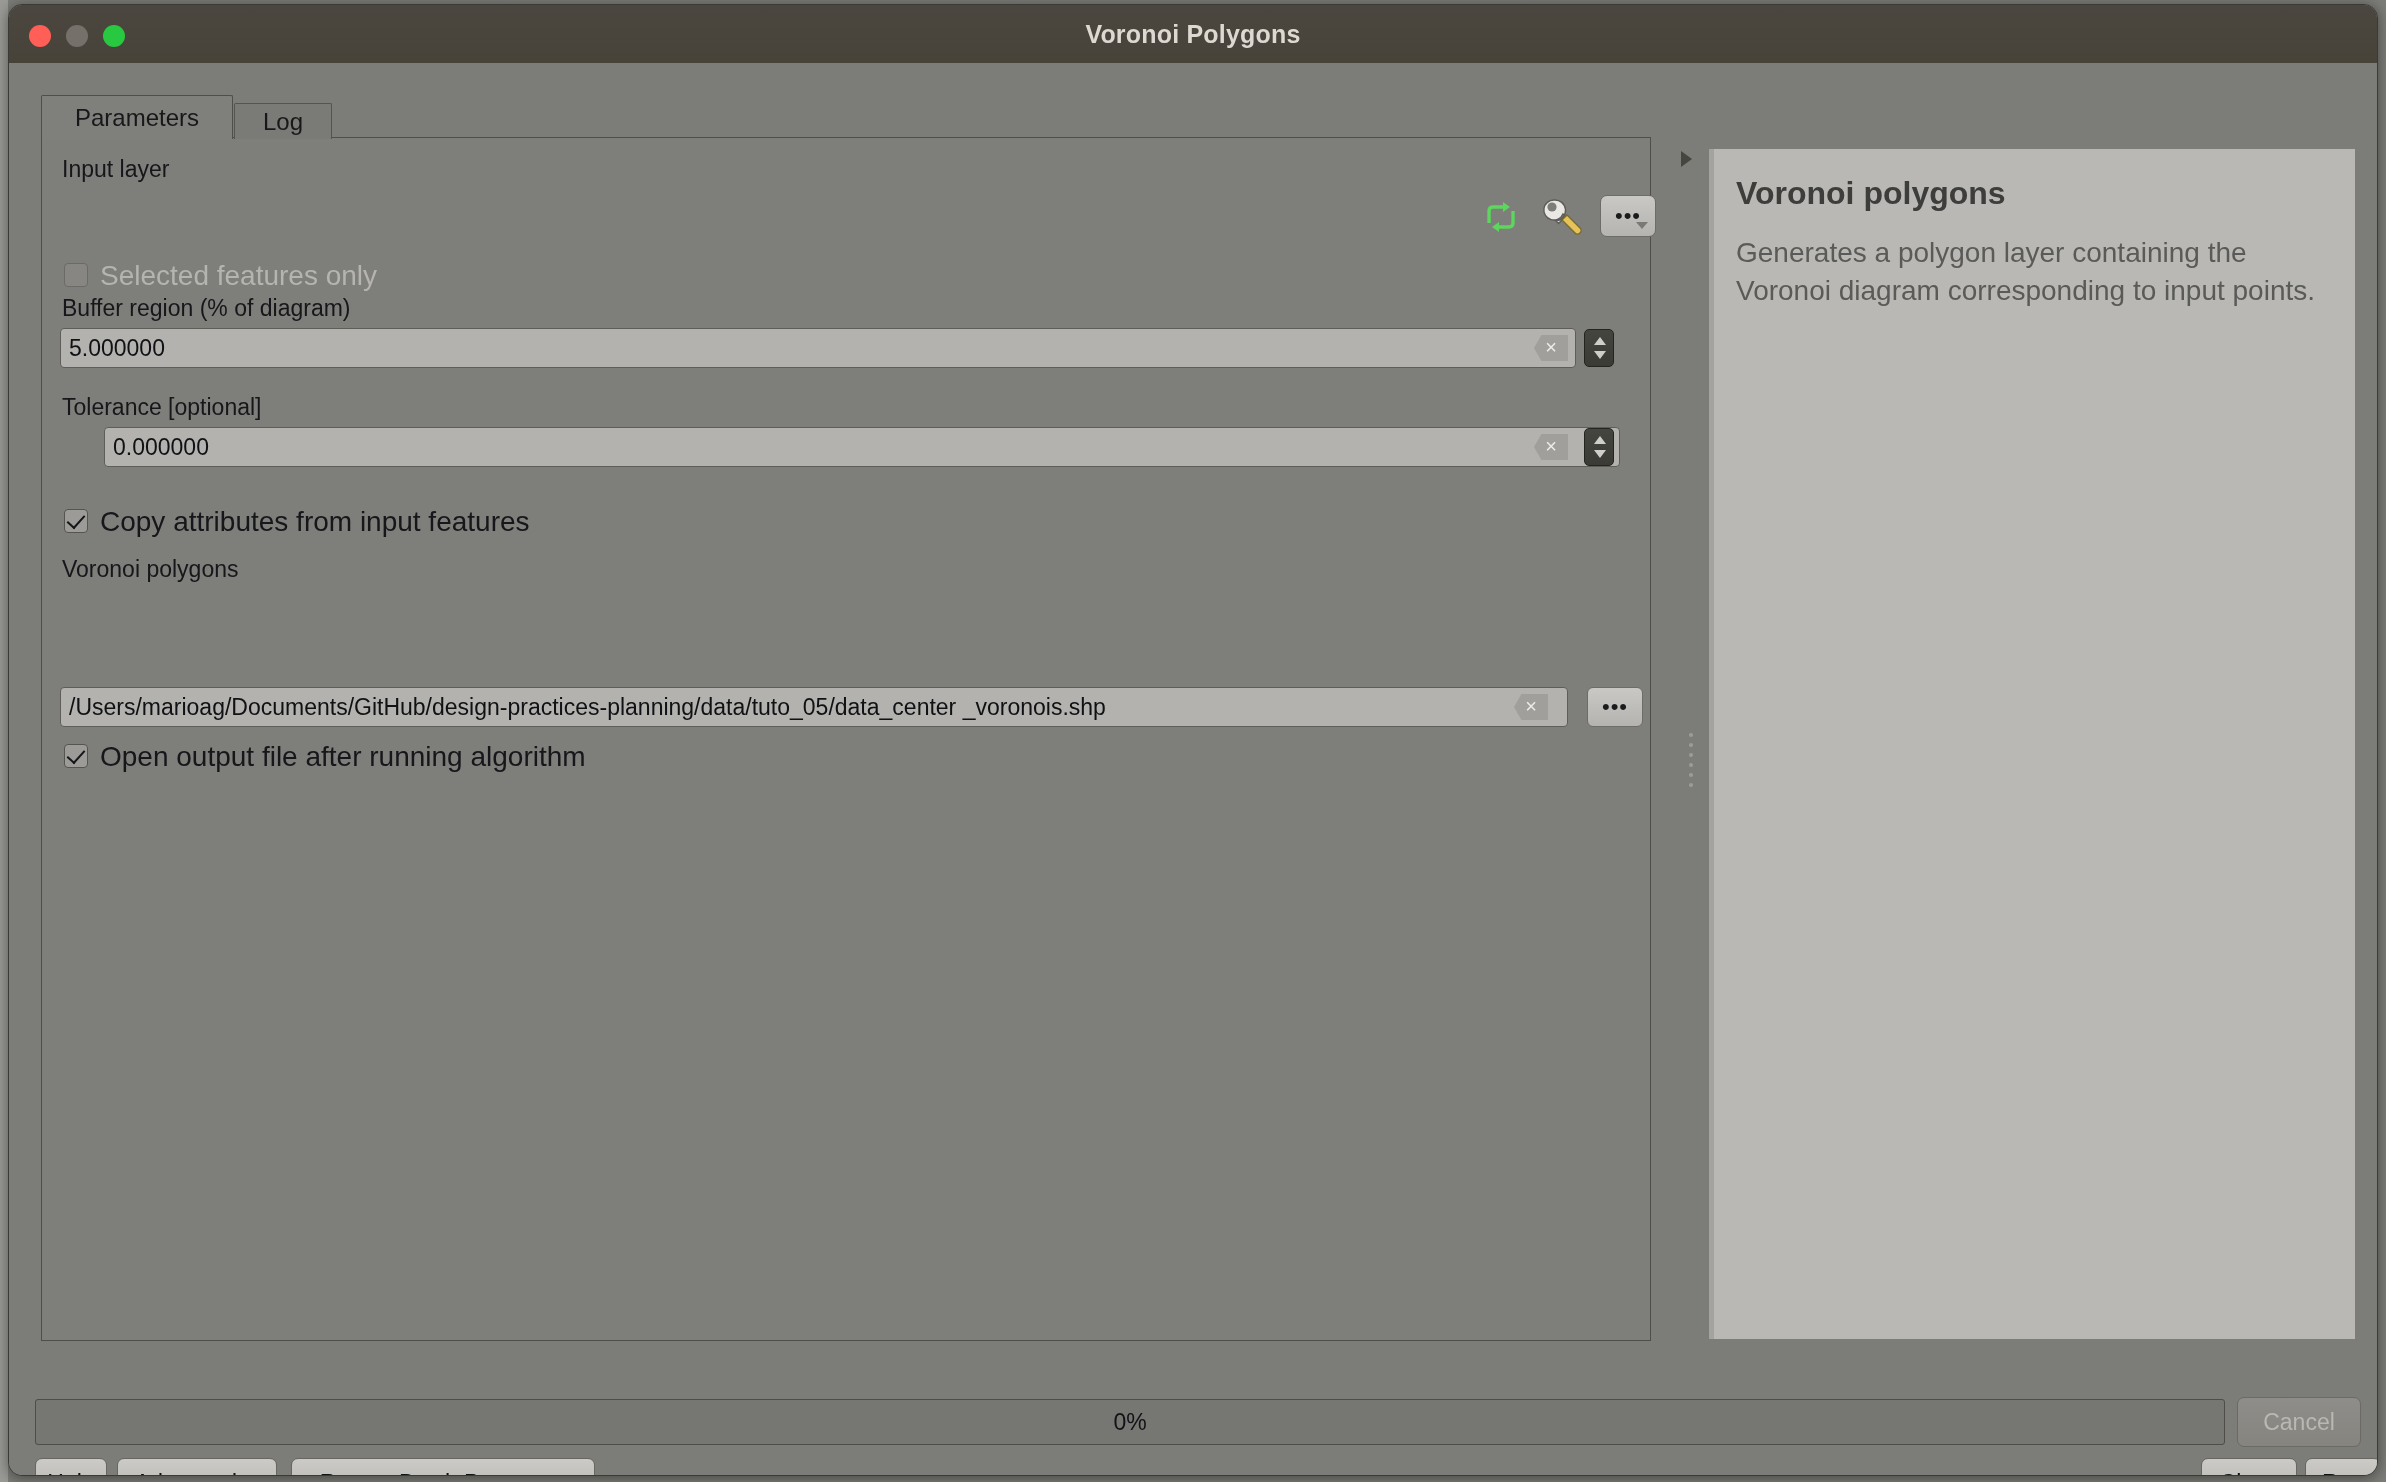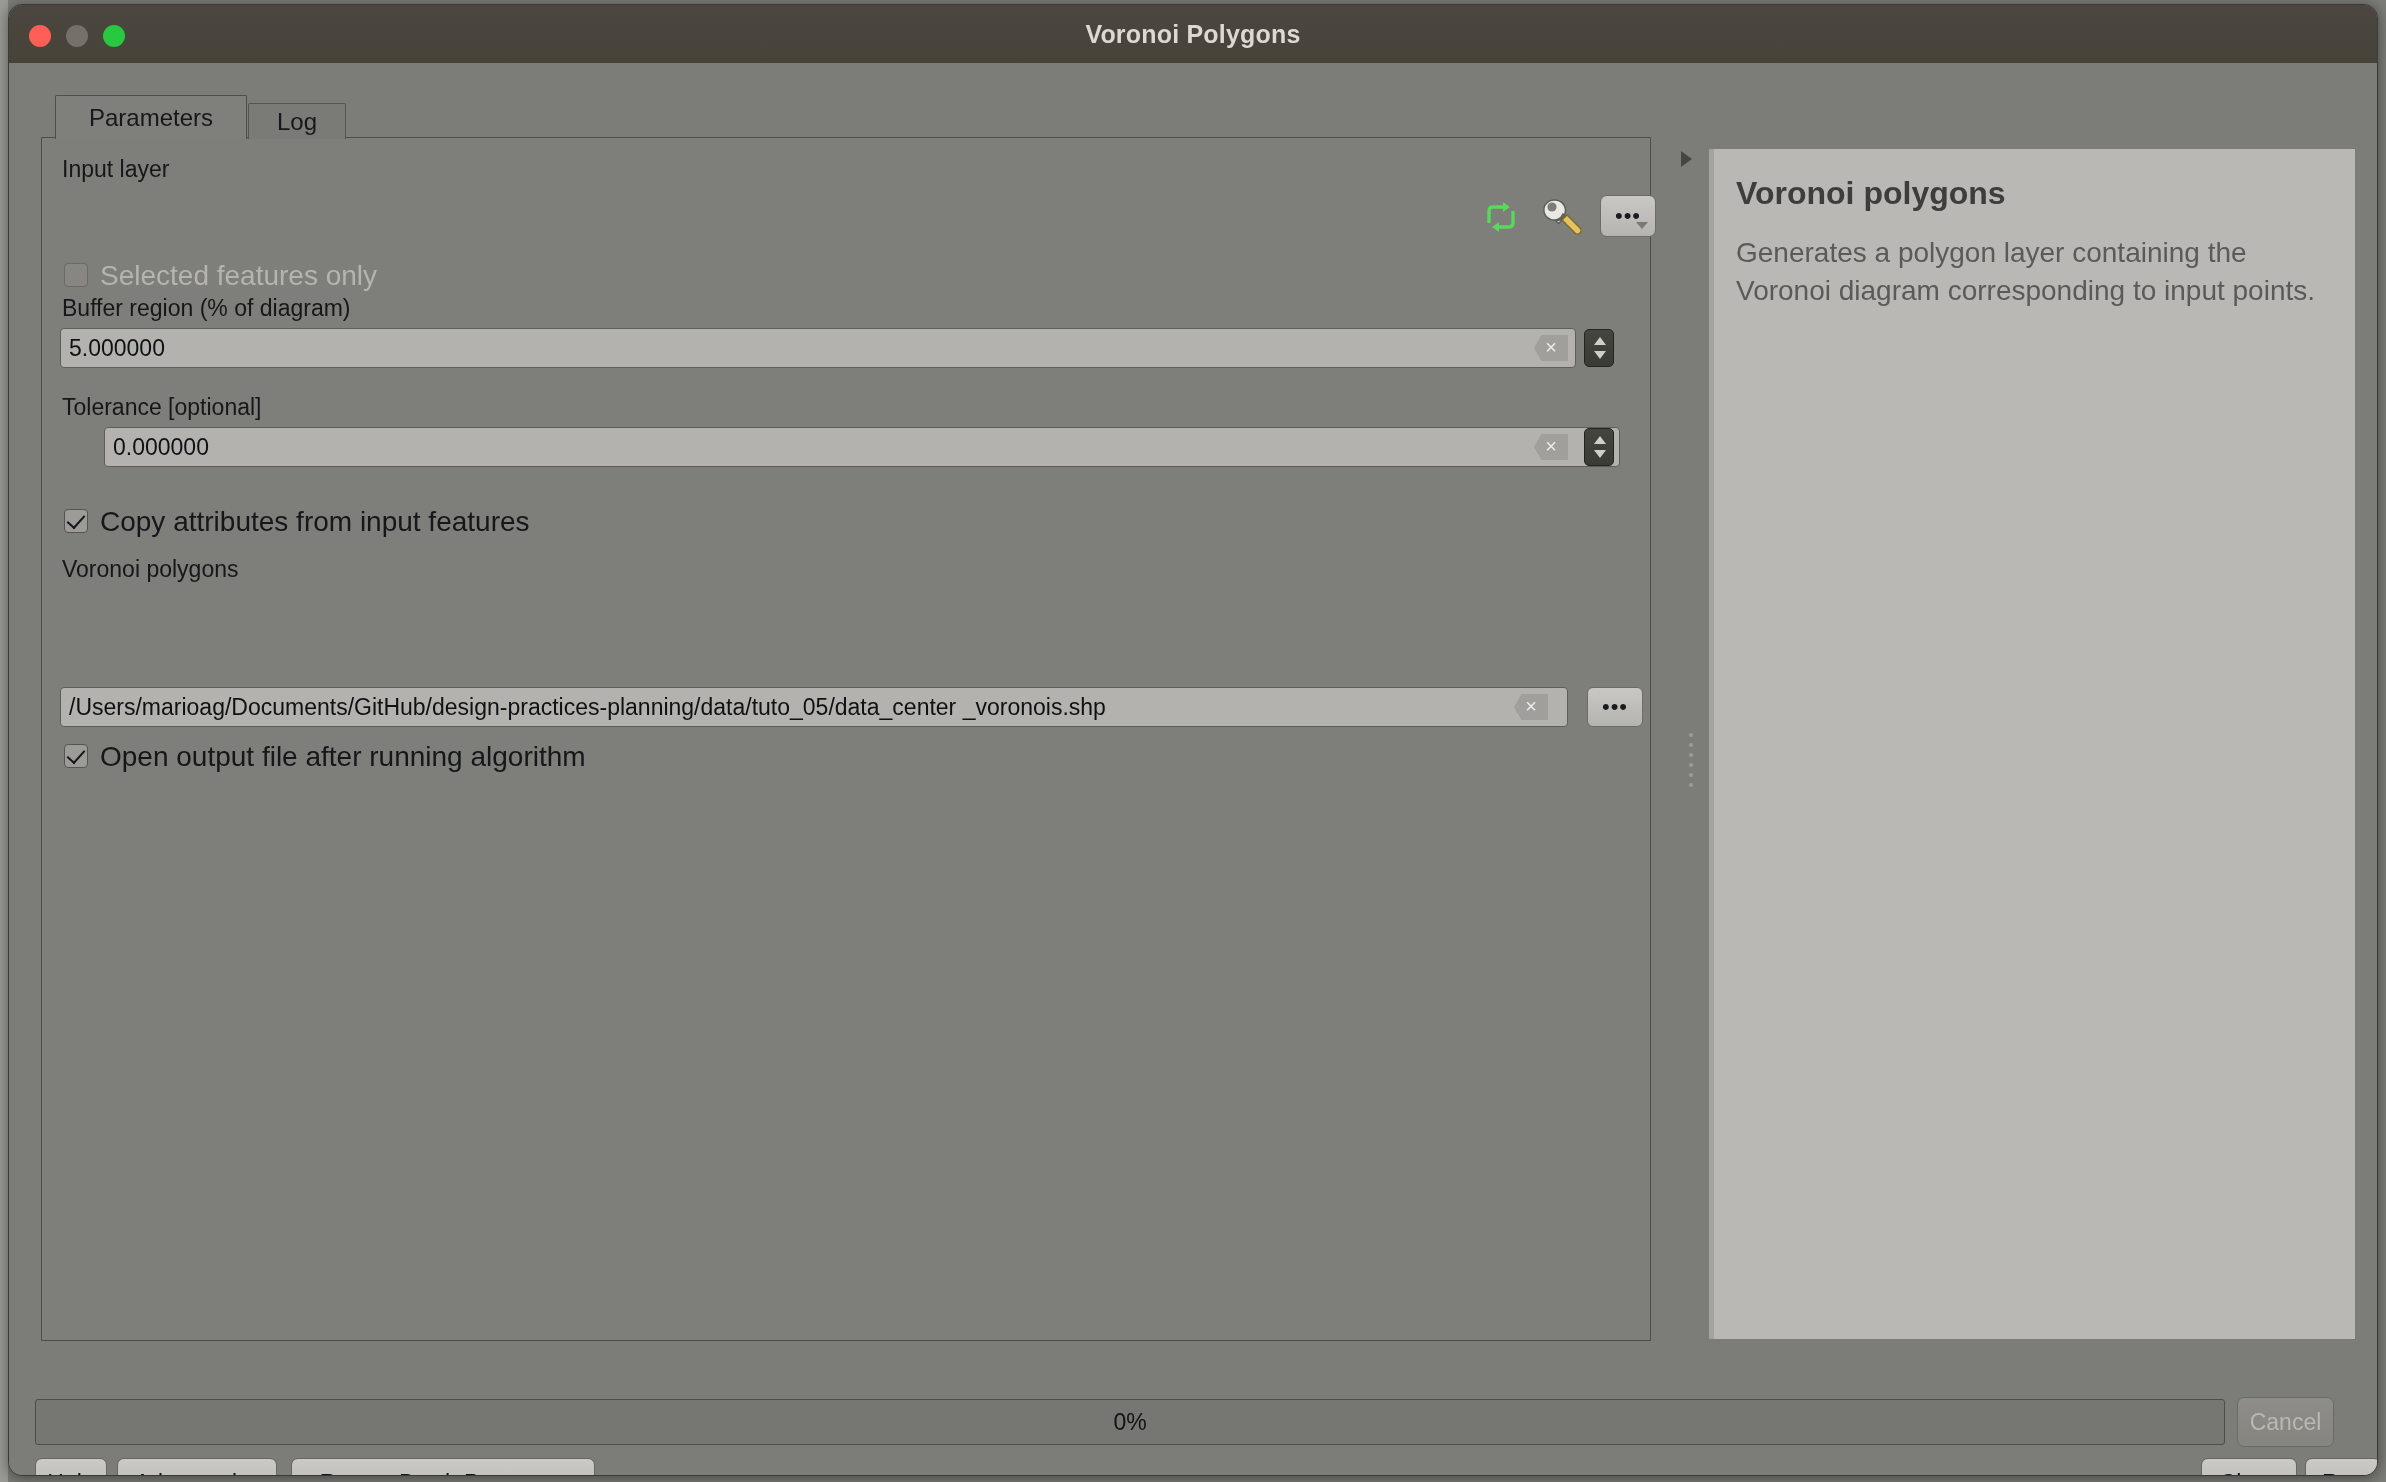--- a/index.html
+++ b/index.html
@@ -61,21 +61,21 @@
   #body {
     position: absolute;
     left: 0; top: 58px; right: 0; bottom: 0;
     background: #7c7c78;
   }
 
   
   #tabbar {
     position: absolute;
     left: 32px; top: 32px;
-    width: 1610px; height: 42px; margin-left: 14px;
+    width: 1610px; height: 42px;
   }
   .tab {
     position: absolute;
     box-sizing: border-box;
     background: #7c7c78;
     border: 1px solid #57564f;
     border-bottom: none;
     color: #17181a;
     text-align: center;
     font-size: 24px;
@@ -319,21 +319,21 @@
     border: 1px solid #4e4d47;
     border-radius: 3px;
     color: #121316;
     font-size: 23px;
     line-height: 44px;
     text-align: center;
   }
   #cancel-btn {
     position: absolute;
     left: 2228px; top: 1334px;
-    width: 97px; height: 50px;
+    width: 124px; height: 50px;
     box-sizing: border-box;
     background: linear-gradient(#8e8d89, #85847f);
     border: 1px solid #6b6a65;
     border-radius: 7px;
     color: #b9b8b3;
     font-size: 23px;
     line-height: 48px;
     text-align: center;
   }
   .btn {

